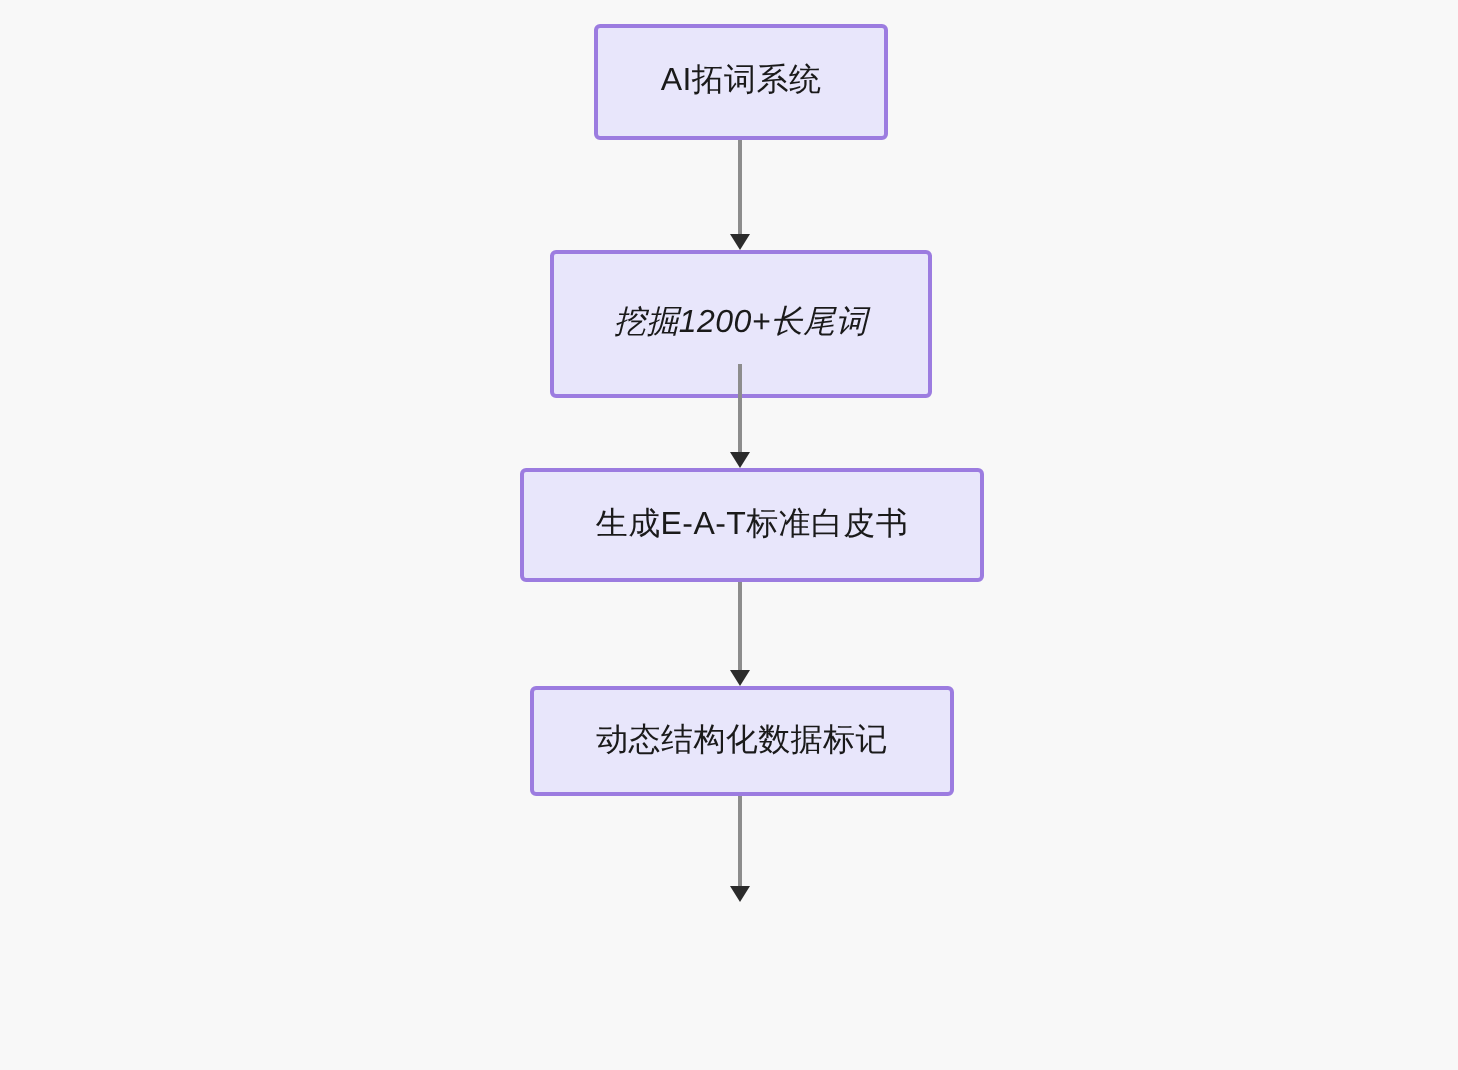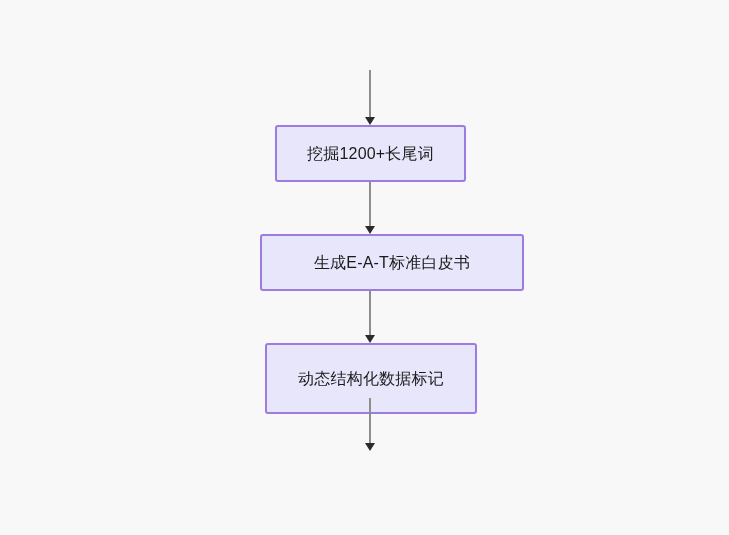--- a/index.html
+++ b/index.html
@@ -39,23 +39,23 @@
     text-align: center;
   }
 
   .node-label {
     display: block;
     padding: 0 10px;
   }
 
   
   #node-0 { left: 297px; top: 12px;  width: 147px; height: 58px; }
-  #node-1 { left: 275px; top: 125px; width: 191px; height: 57px; }
-  #node-2 { left: 260px; top: 234px; width: 264px; height: 57px; }
-  #node-3 { left: 265px; top: 343px; width: 212px; height: 71px; }
+  #node-1 { left: 275px; top: 125px; width: 191px; height: 74px; font-style: italic; }
+  #node-2 { left: 260px; top: 234px; width: 232px; height: 57px; }
+  #node-3 { left: 265px; top: 343px; width: 212px; height: 55px; }
   #node-4 { left: 253px; top: 451px; width: 235px; height: 56px; }
 
   
   .edge {
     position: absolute;
     width: 0;
     height: 0;
   }
   .edge-line {
     position: absolute;
@@ -88,20 +88,23 @@
 
   #edge-3 { left: 370px; top: 398px; }
   #edge-3 .edge-line  { height: 45px; }
   #edge-3 .edge-arrow { top: 45px; }
 </style>
 </head>
 <body>
 
 <div id="flowchart-canvas">
 
+  <div class="node" id="node-0">
+    <span class="node-label">AI拓词系统</span>
+  </div>
 
   <div class="edge" id="edge-0">
     <div class="edge-line"></div>
     <div class="edge-arrow"></div>
   </div>
 
   <div class="node" id="node-1">
     <span class="node-label">挖掘1200+长尾词</span>
   </div>
 

